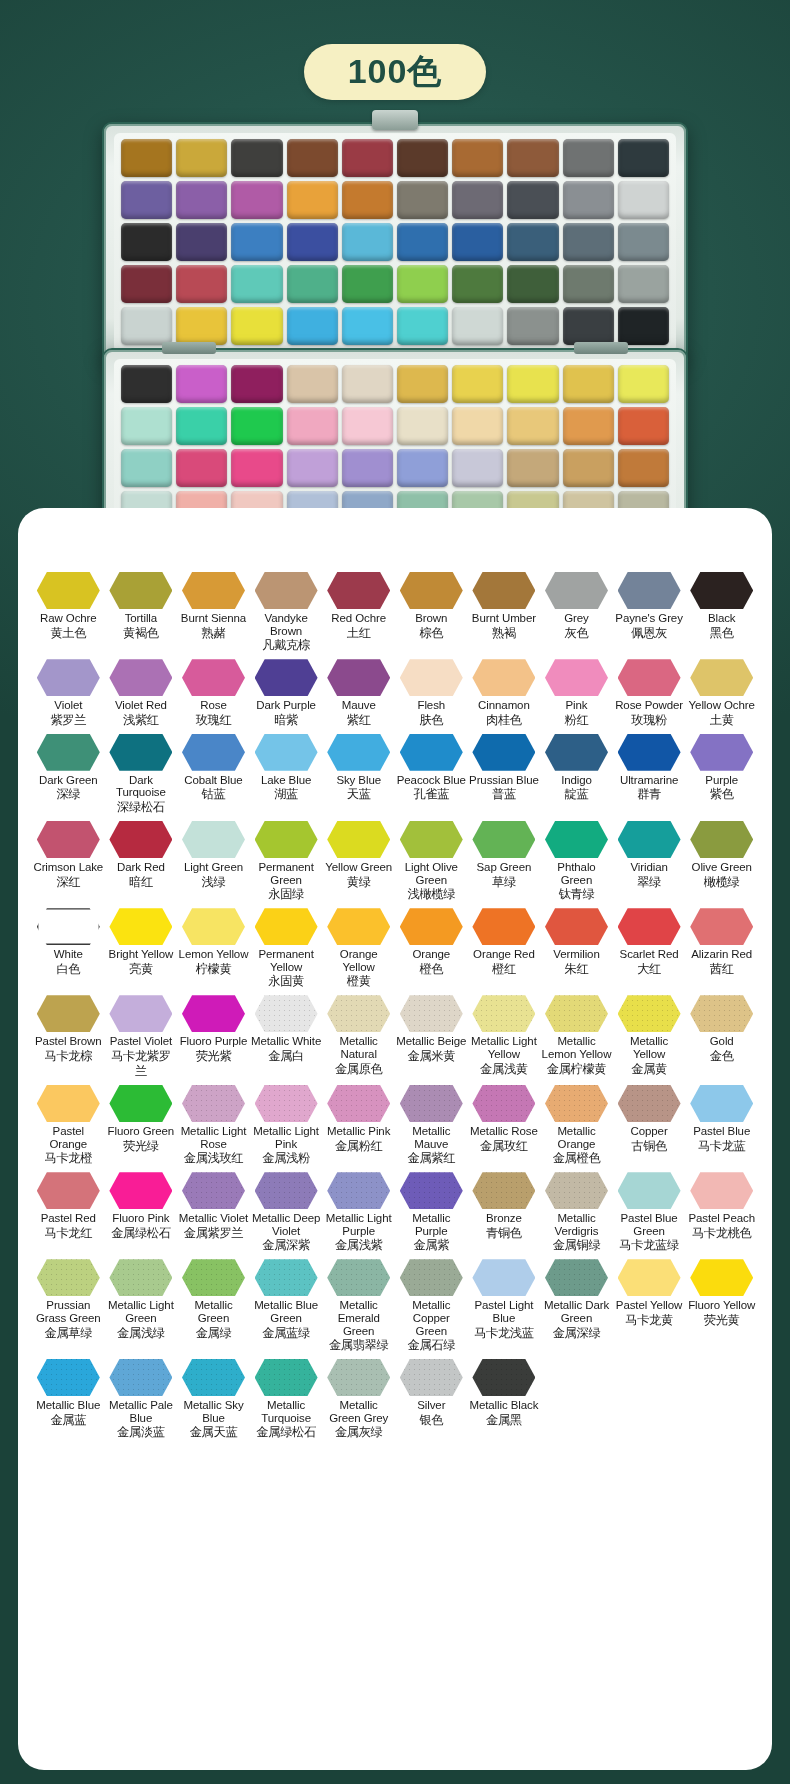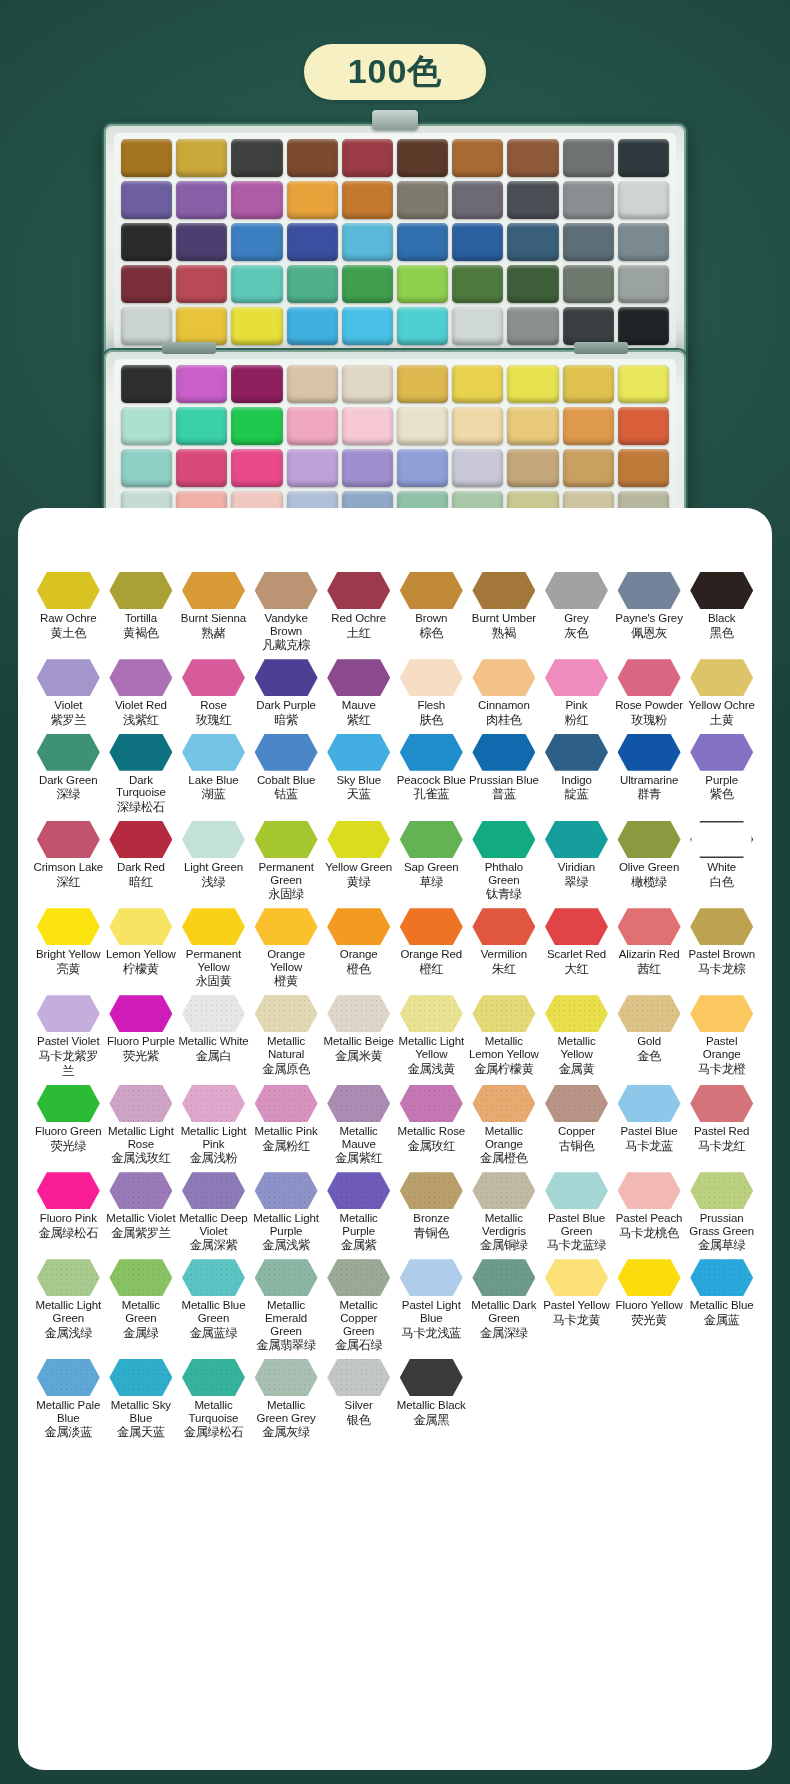--- a/index.html
+++ b/index.html
@@ -361,30 +361,30 @@
           <div class="swatch" style="background: rgb(62, 144, 119);"></div>
           <div class="en">Dark Green</div>
           <div class="cn">深绿</div>
         </div>
         <div class="cell">
           <div class="swatch" style="background: rgb(14, 113, 128);"></div>
           <div class="en">Dark Turquoise</div>
           <div class="cn">深绿松石</div>
         </div>
         <div class="cell">
+          <div class="swatch" style="background: rgb(74, 134, 200);"></div>
+          <div class="en">Cobalt Blue</div>
+          <div class="cn">钴蓝</div>
+        </div>
+        <div class="cell">
           <div class="swatch" style="background: rgb(116, 196, 232);"></div>
           <div class="en">Lake Blue</div>
           <div class="cn">湖蓝</div>
         </div>
         <div class="cell">
-          <div class="swatch" style="background: rgb(74, 134, 200);"></div>
-          <div class="en">Cobalt Blue</div>
-          <div class="cn">钴蓝</div>
-        </div>
-        <div class="cell">
           <div class="swatch" style="background: rgb(65, 173, 224);"></div>
           <div class="en">Sky Blue</div>
           <div class="cn">天蓝</div>
         </div>
         <div class="cell">
           <div class="swatch" style="background: rgb(31, 140, 203);"></div>
           <div class="en">Peacock Blue</div>
           <div class="cn">孔雀蓝</div>
         </div>
         <div class="cell">
@@ -424,20 +424,25 @@
         </div>
         <div class="cell">
           <div class="swatch" style="background: rgb(165, 198, 47);"></div>
           <div class="en">Permanent Green</div>
           <div class="cn">永固绿</div>
         </div>
         <div class="cell">
           <div class="swatch" style="background: rgb(219, 219, 32);"></div>
           <div class="en">Yellow Green</div>
           <div class="cn">黄绿</div>
+        </div>
+        <div class="cell">
+          <div class="swatch" style="background: rgb(162, 192, 59);"></div>
+          <div class="en">Light Olive Green</div>
+          <div class="cn">浅橄榄绿</div>
         </div>
         <div class="cell">
           <div class="swatch" style="background: rgb(99, 179, 85);"></div>
           <div class="en">Sap Green</div>
           <div class="cn">草绿</div>
         </div>
         <div class="cell">
           <div class="swatch" style="background: rgb(18, 171, 128);"></div>
           <div class="en">Phthalo Green</div>
           <div class="cn">钛青绿</div>

